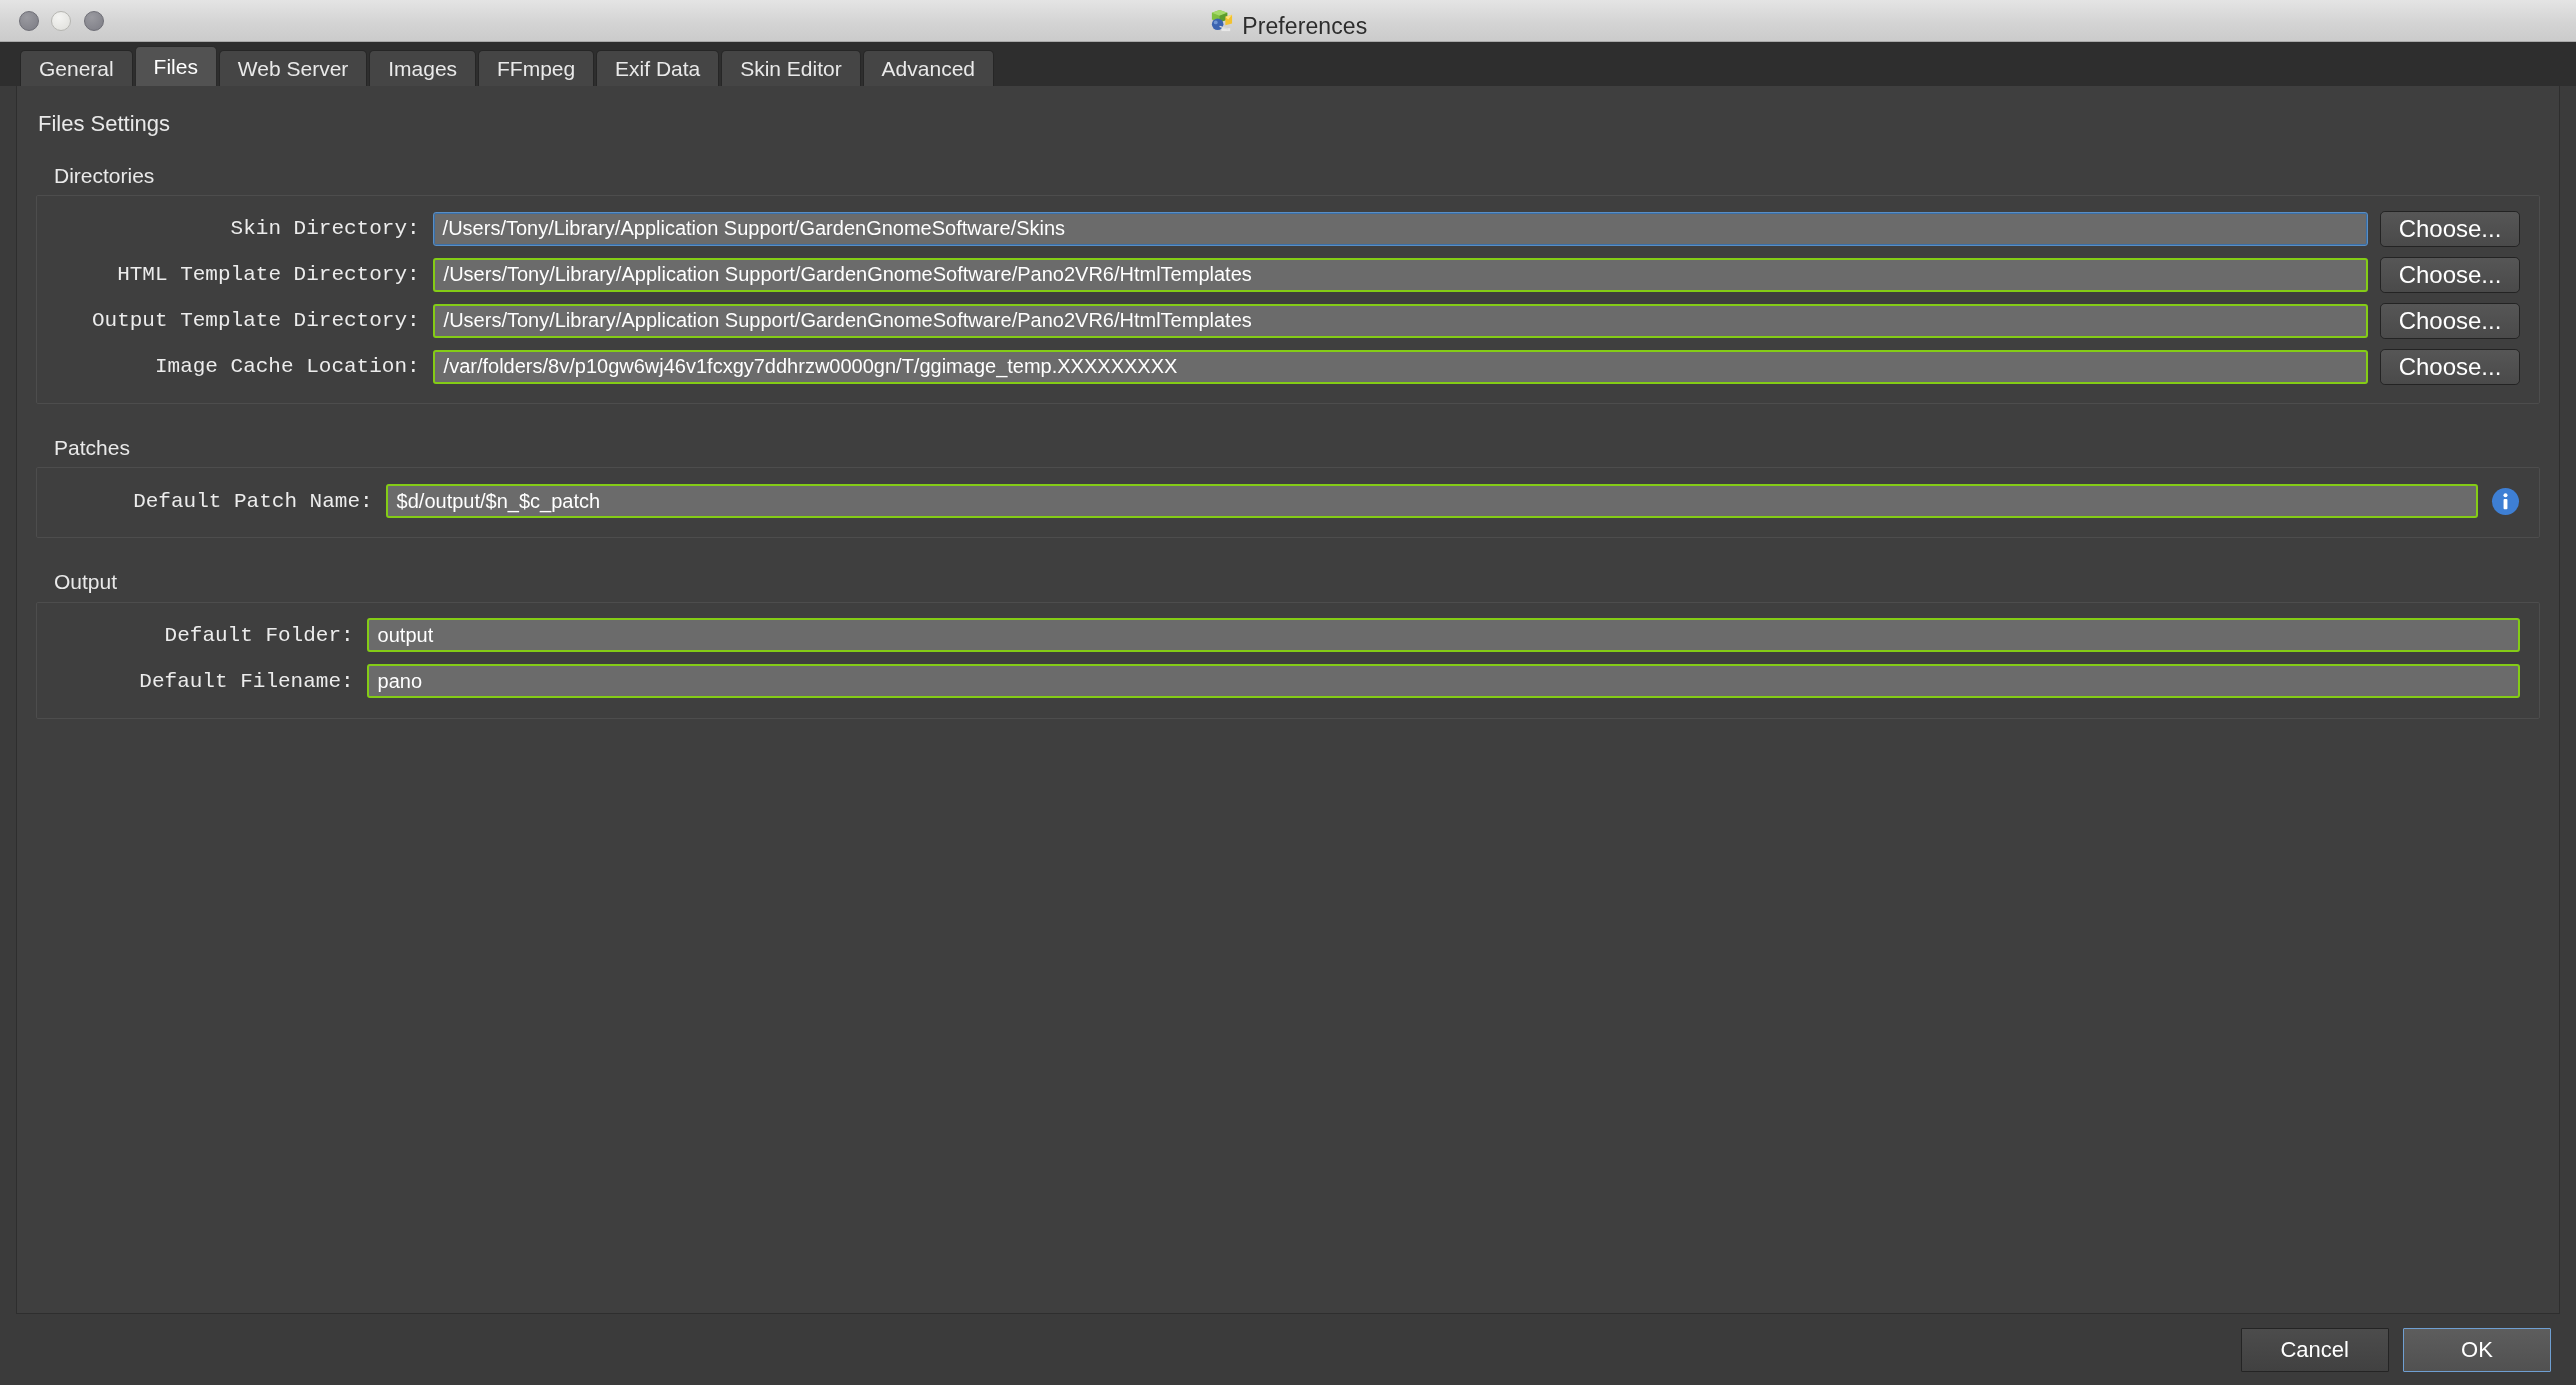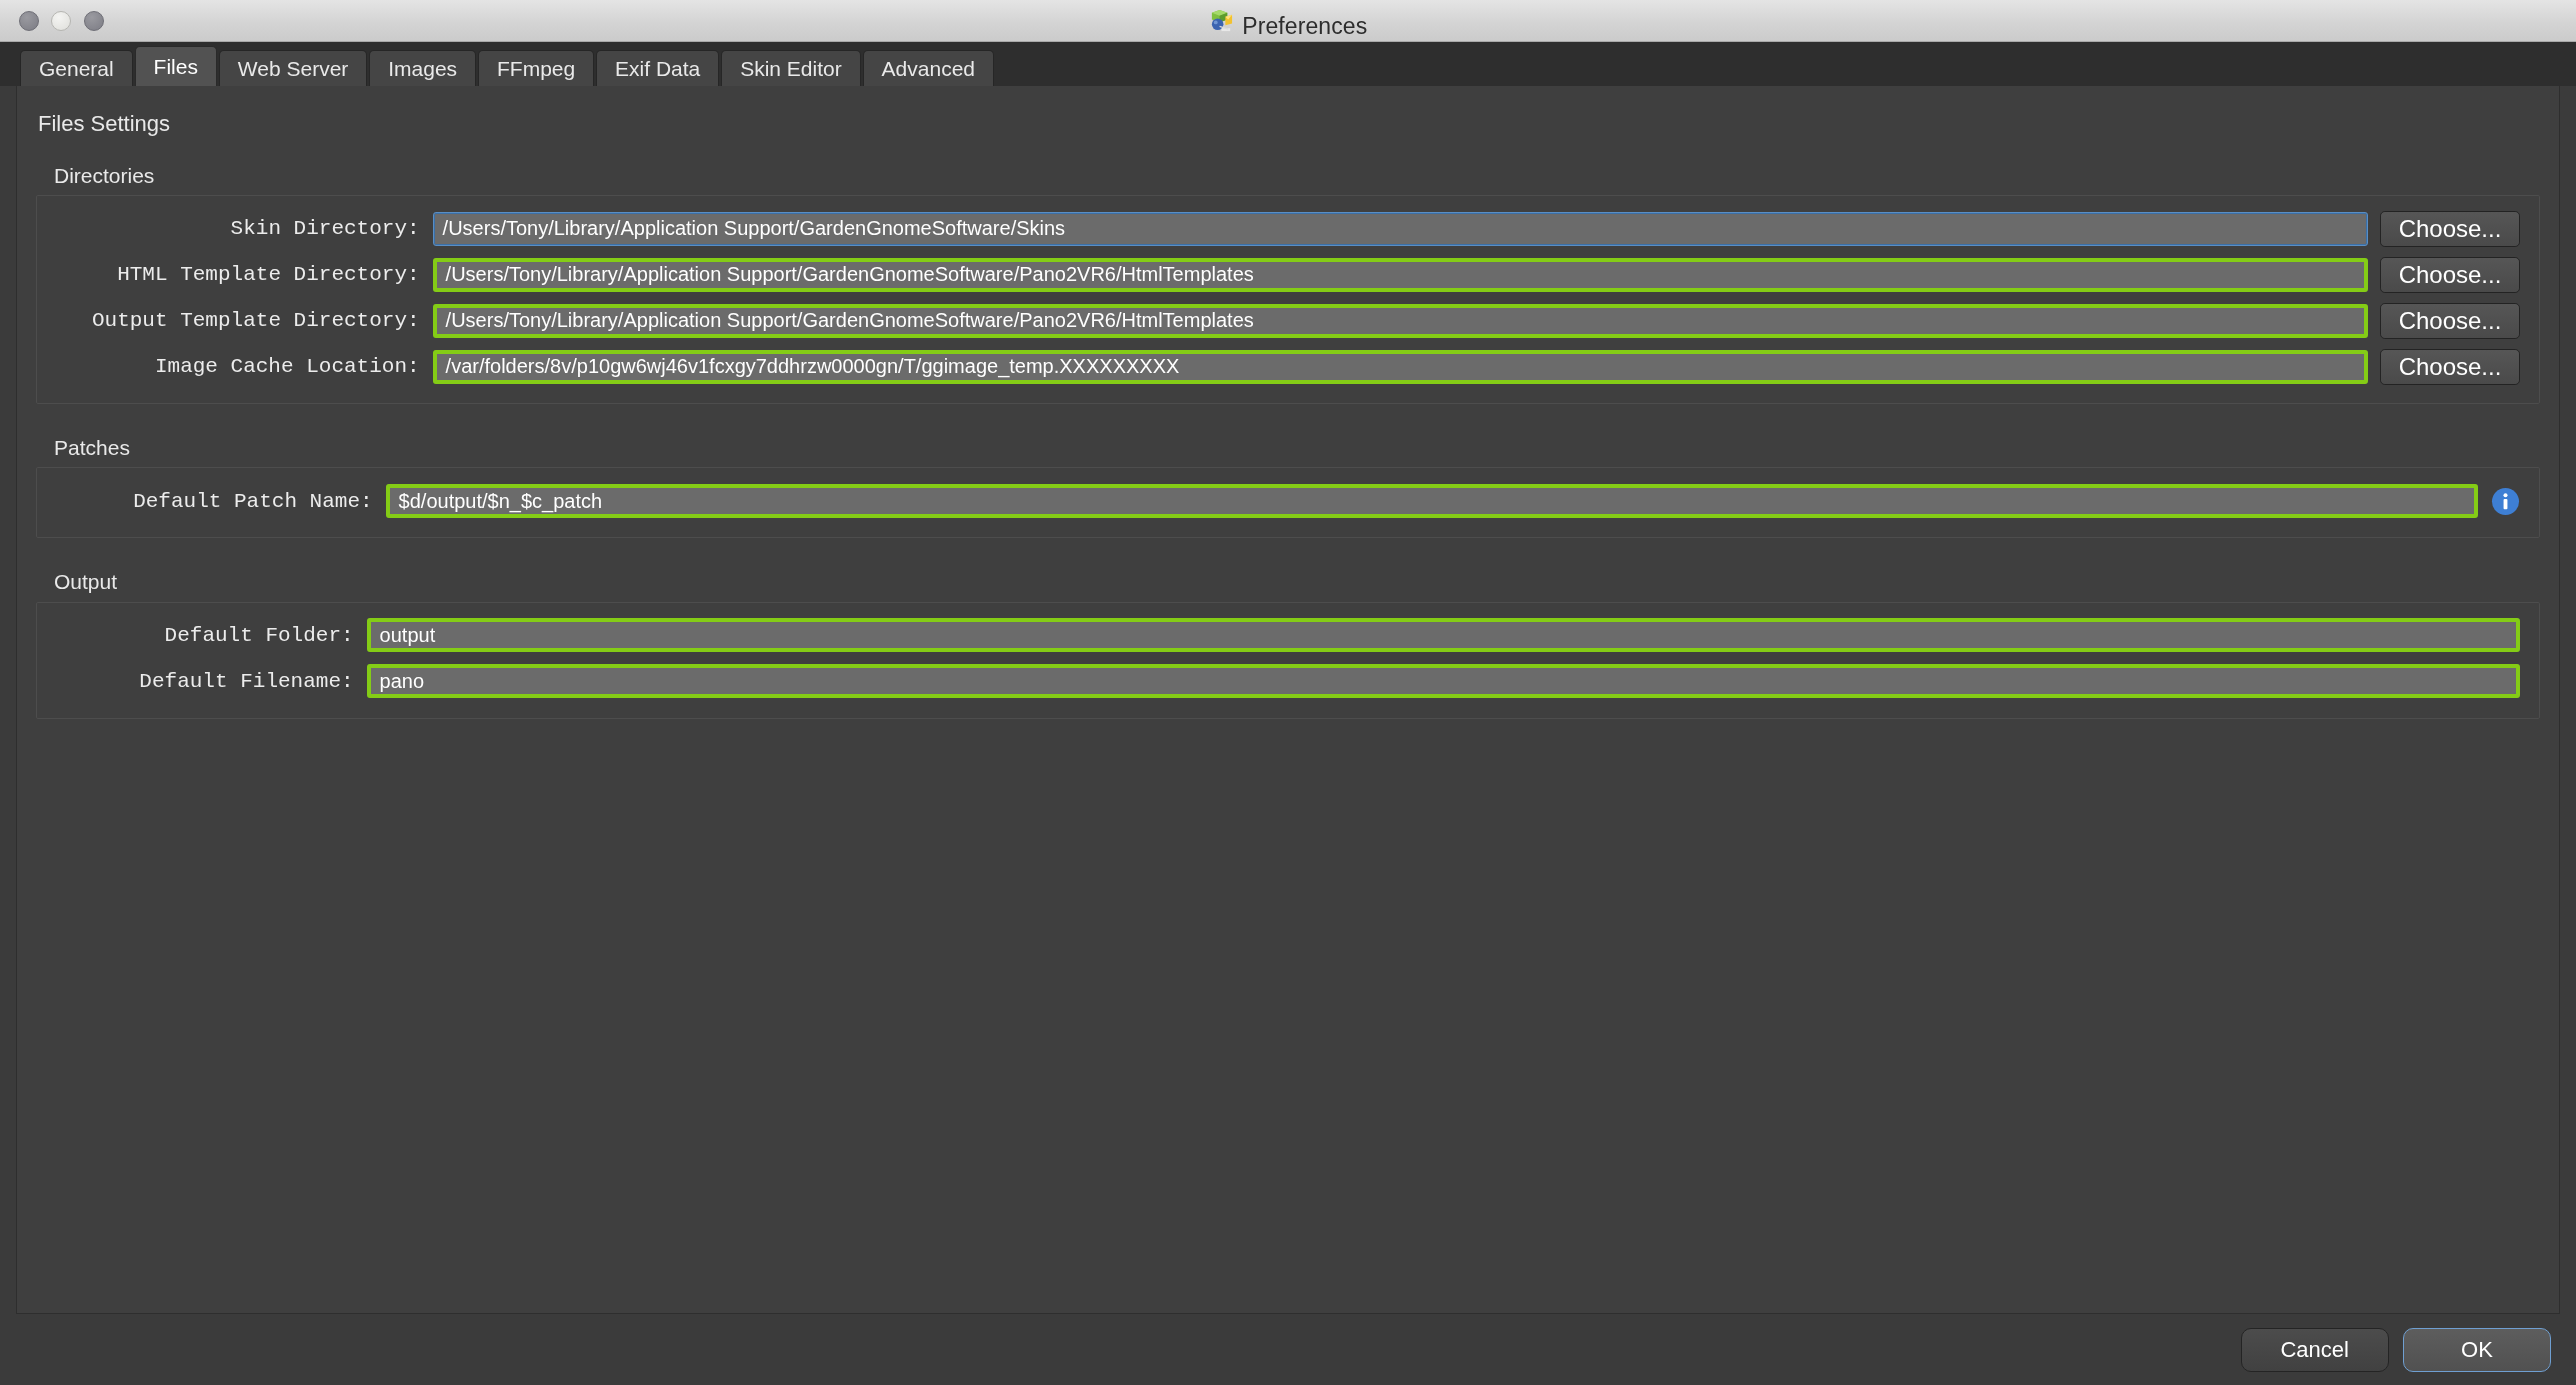--- a/index.html
+++ b/index.html
@@ -155,21 +155,21 @@
     font-family: Liberation Mono, monospace;
   }
   .dir-label { width: 396px; }
   .patch-label { width: 349px; }
   .out-label { width: 330px; }
 
   .field {
     flex: 1;
     height: 34px;
     background: #6b6b6b;
-    border: 4px solid #84cc16;
+    border: 2px solid #84cc16;
     border-radius: 2.9px;
     display: flex;
     align-items: center;
     padding: 0 8.6px;
     box-sizing: border-box;
     font-size: 20px;
     color: #ffffff;
     white-space: nowrap;
     overflow: hidden;
     cursor: text;
@@ -214,21 +214,21 @@
     display: flex;
     align-items: center;
     justify-content: flex-end;
     padding-right: 25px;
     box-sizing: border-box;
     gap: 14.3px;
   }
   .btn {
     height: 44px;
     min-width: 148px;
-    border-radius: 10px;
+    border-radius: 1px;
     font-size: 22px;
     font-family: "Liberation Sans", sans-serif;
     color: #ffffff;
     display: flex;
     align-items: center;
     justify-content: center;
     box-sizing: border-box;
     cursor: default;
     padding: 0 19px;
   }

